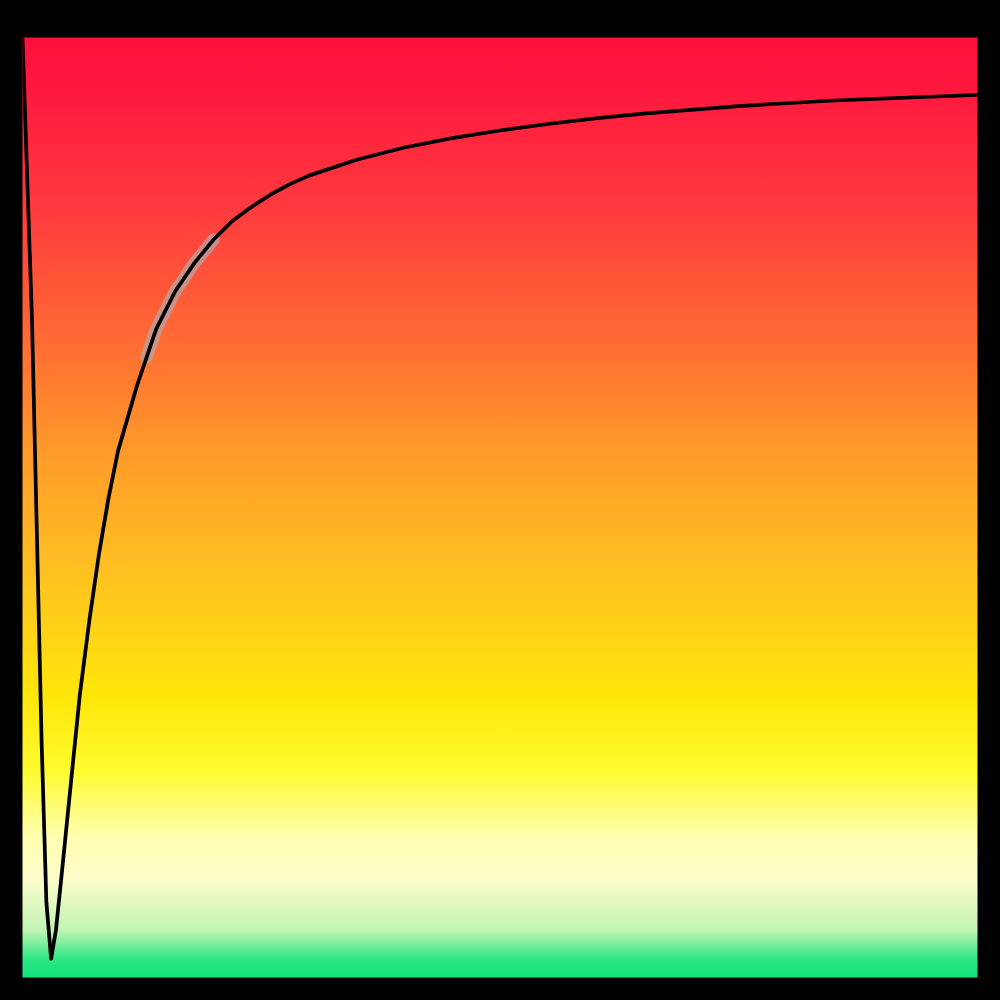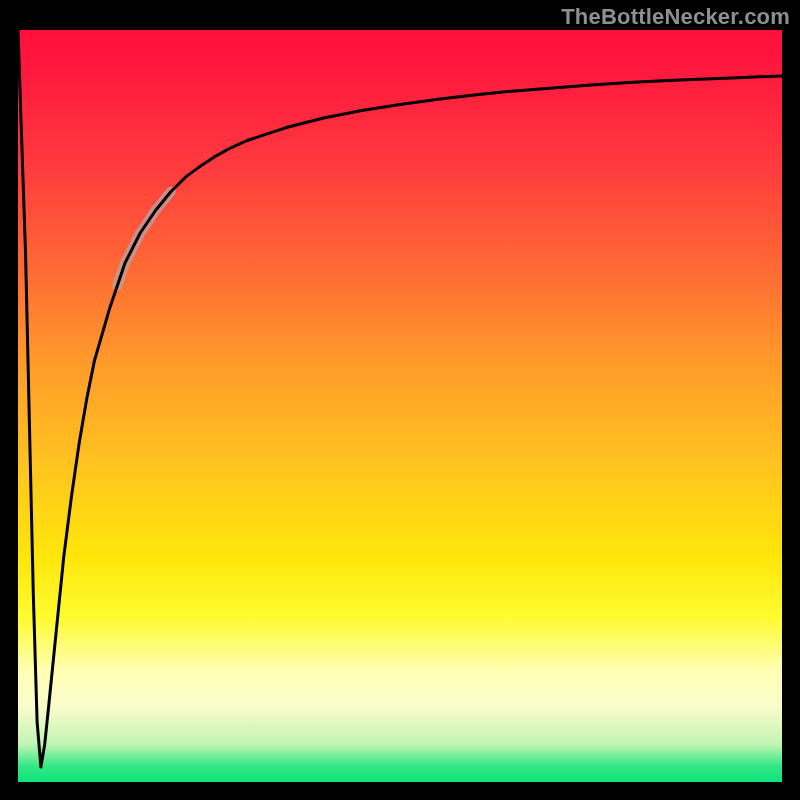--- a/index.html
+++ b/index.html
@@ -76,21 +76,20 @@
     stroke: #bca0a0;
     stroke-width: 10;
     stroke-linecap: round;
     opacity: 0.78;
   }
 </style>
 </head>
 <body>
 
 <div class="outer">
-  <div class="attribution">TheBottleNecker.com</div>
 
   <div class="plot-wrap">
     <div class="plot-bg"></div>
     <svg class="plot" viewBox="0 0 764 752" preserveAspectRatio="none">
 
       <path id="highlight-path" class="curve-highlight" d="M99.3 255.7 L103.1 244.4 L107.0 233.1 L110.8 225.6 L114.6 218.1 L118.4 210.6 L122.2 203.0 L126.1 197.4 L129.9 191.8 L133.7 186.1 L137.5 180.5 L141.3 175.8 L145.2 171.1 L149.0 166.4 L152.8 161.7 "></path>
       <path id="curve-path" class="curve-main" d="M0.0 0.0 L7.6 225.6 L15.3 564.0 L19.1 691.8 L22.9 737.0 L26.7 714.4 L30.6 676.8 L38.2 601.6 L45.8 526.4 L53.5 466.2 L61.1 413.6 L68.8 368.5 L76.4 330.9 L91.7 278.2 L107.0 233.1 L122.2 203.0 L137.5 180.5 L152.8 161.7 L168.1 146.6 L183.4 135.4 L198.6 125.6 L213.9 117.3 L229.2 110.5 L267.4 97.8 L305.6 88.0 L343.8 80.5 L382.0 74.4 L420.2 69.2 L458.4 64.7 L496.6 60.9 L534.8 57.9 L573.0 54.9 L611.2 52.6 L649.4 50.4 L687.6 48.9 L725.8 47.4 L764.0 45.9 "></path>
     </svg>
   </div>
 </div>

